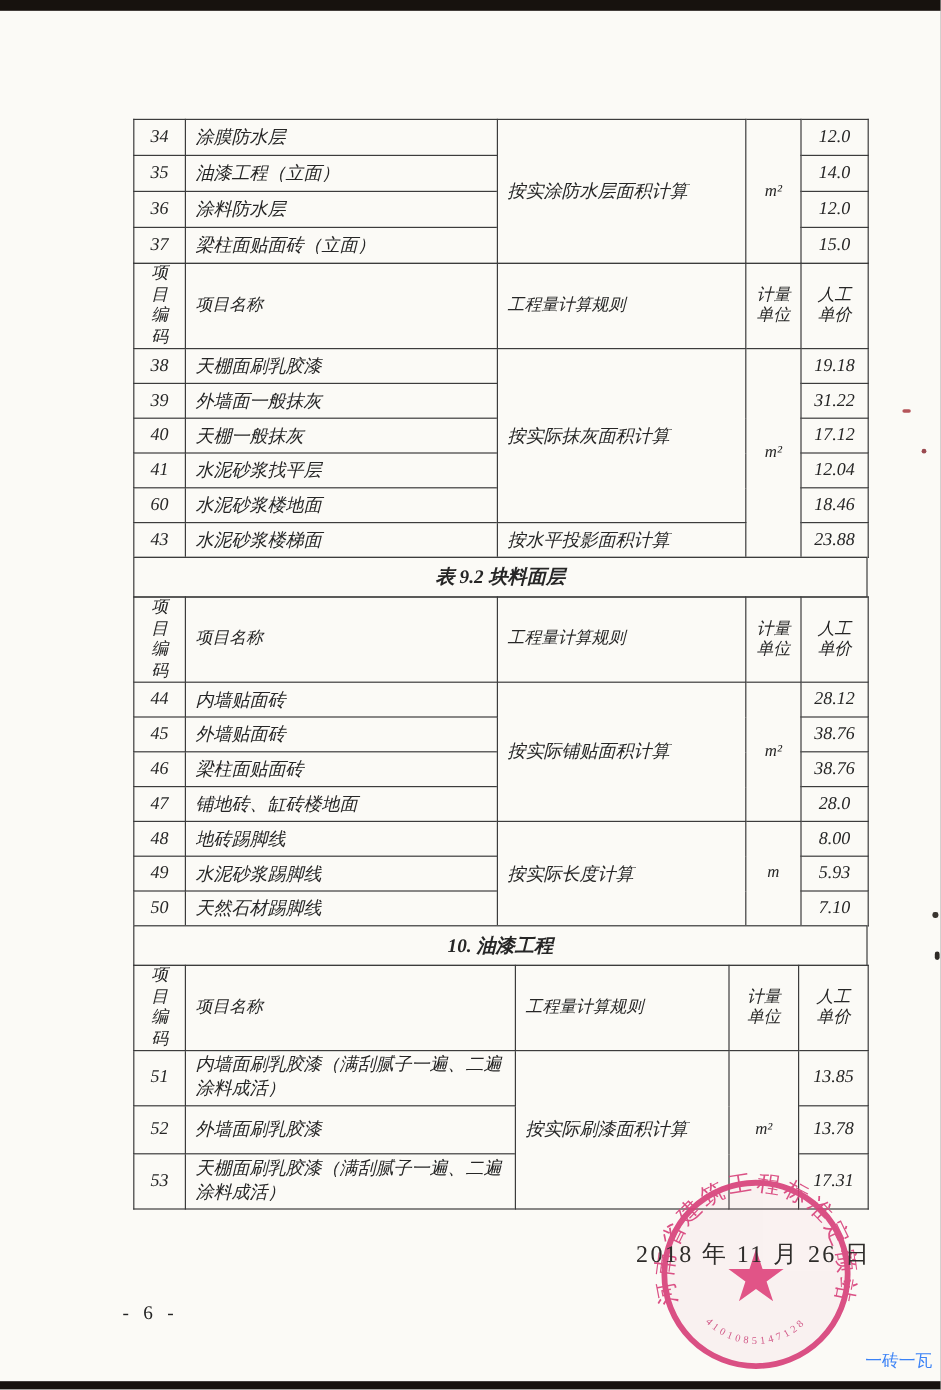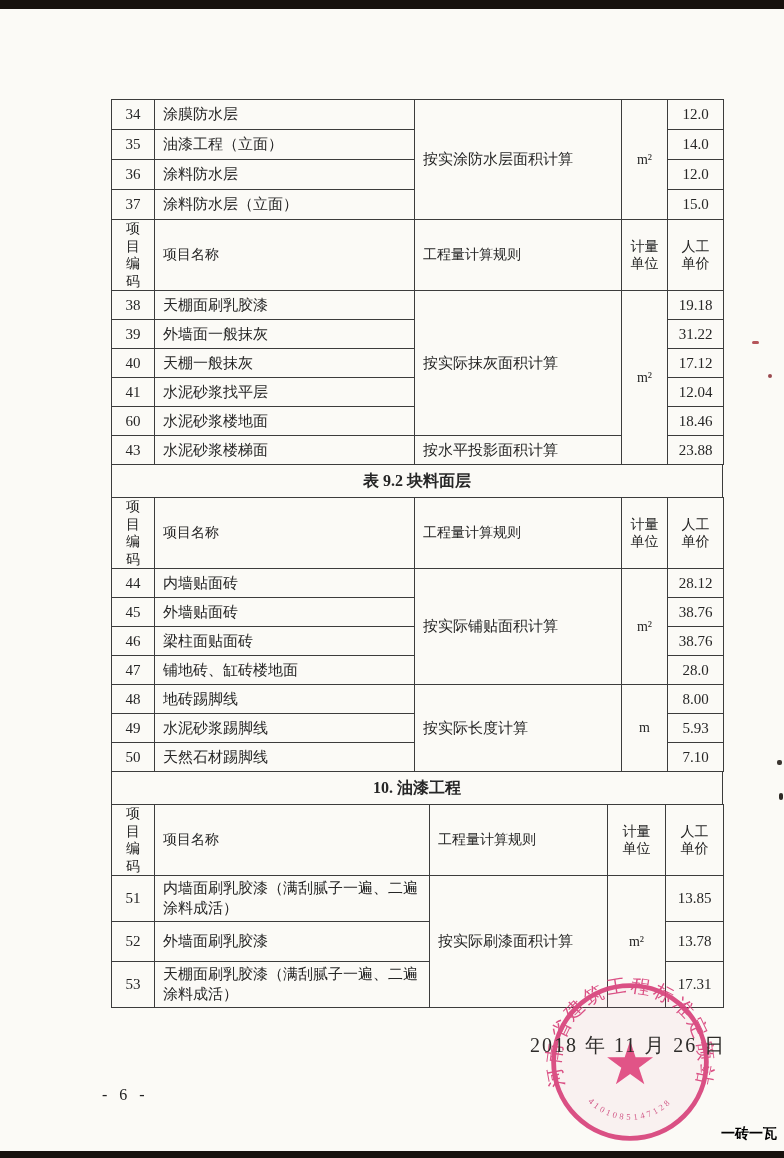--- a/index.html
+++ b/index.html
@@ -1,37 +1,37 @@
 <!DOCTYPE html>
 <html><head>
 <meta charset="utf-8">
 <style>
   html,body{margin:0;padding:0;background:#888;}
   .sheet{position:relative;width:784px;height:1158px;background:#fbfaf6;overflow:hidden;
          font-family:"Liberation Serif","DejaVu Serif",serif;color:#262626;}
   .topbar{position:absolute;left:0;top:0;width:784px;height:9px;background:#17120e;}
   .bottombar{position:absolute;left:0;top:1151px;width:784px;height:7px;background:#17120e;}
-  .content{position:absolute;left:111px;top:100px;width:612px;}
+  .content{position:absolute;left:111px;top:100px;width:612px;font-style:italic;}
   table{border-collapse:collapse;table-layout:fixed;width:612px;margin-top:-1px;
         border:1px solid #3c3c3c;}
   td,th{border:1px solid #3c3c3c;padding:0 8px;font-size:15px;font-weight:normal;
         overflow:hidden;vertical-align:middle;}
   .c-code{text-align:center;}
   .c-name{text-align:left;}
   .c-rule{text-align:left;}
   .c-unit{text-align:center;font-size:14px;}
   .c-price{text-align:center;}
   .hdr{white-space:pre-line;text-align:center;font-size:14px;line-height:1.25;}
   .hdr-left{text-align:left;}
   .band{margin-top:-1px;border:1px solid #3c3c3c;display:flex;align-items:center;
         justify-content:center;font-weight:bold;font-size:16px;background:#fbfaf6;}
   .date-line{position:absolute;left:530px;top:1032px;font-size:20px;letter-spacing:2px;
         color:#2e2c2a;z-index:3;white-space:nowrap;}
   .page-num{position:absolute;left:102px;top:1086px;font-size:16px;letter-spacing:4px;color:#232323;}
-  .watermark{position:absolute;left:721px;top:1125px;font-size:14px;font-weight:700;color:#000000;}
+  .watermark{position:absolute;left:721px;top:1125px;font-size:14px;font-weight:400;color:#3b82f6;}
   .stamp{position:absolute;left:543px;top:975px;width:174px;height:174px;z-index:2;opacity:.93;}
   .speck{position:absolute;border-radius:2px;}
 </style>
 </head>
 <body>
 
 <div class="sheet">
   <div class="topbar"></div>
 
   <div class="content">
@@ -57,21 +57,21 @@
         <td class="c-name">油漆工程（立面）</td>
         <td class="c-price">14.0</td>
       </tr>
       <tr style="height:30px">
         <td class="c-code">36</td>
         <td class="c-name">涂料防水层</td>
         <td class="c-price">12.0</td>
       </tr>
       <tr style="height:30px">
         <td class="c-code">37</td>
-        <td class="c-name">涂料防水层（立面）</td>
+        <td class="c-name">梁柱面贴面砖（立面）</td>
         <td class="c-price">15.0</td>
       </tr>
     </tbody>
       </table>
 
 
     <table>
       <colgroup>
           <col style="width:43px">
           <col style="width:260px">

